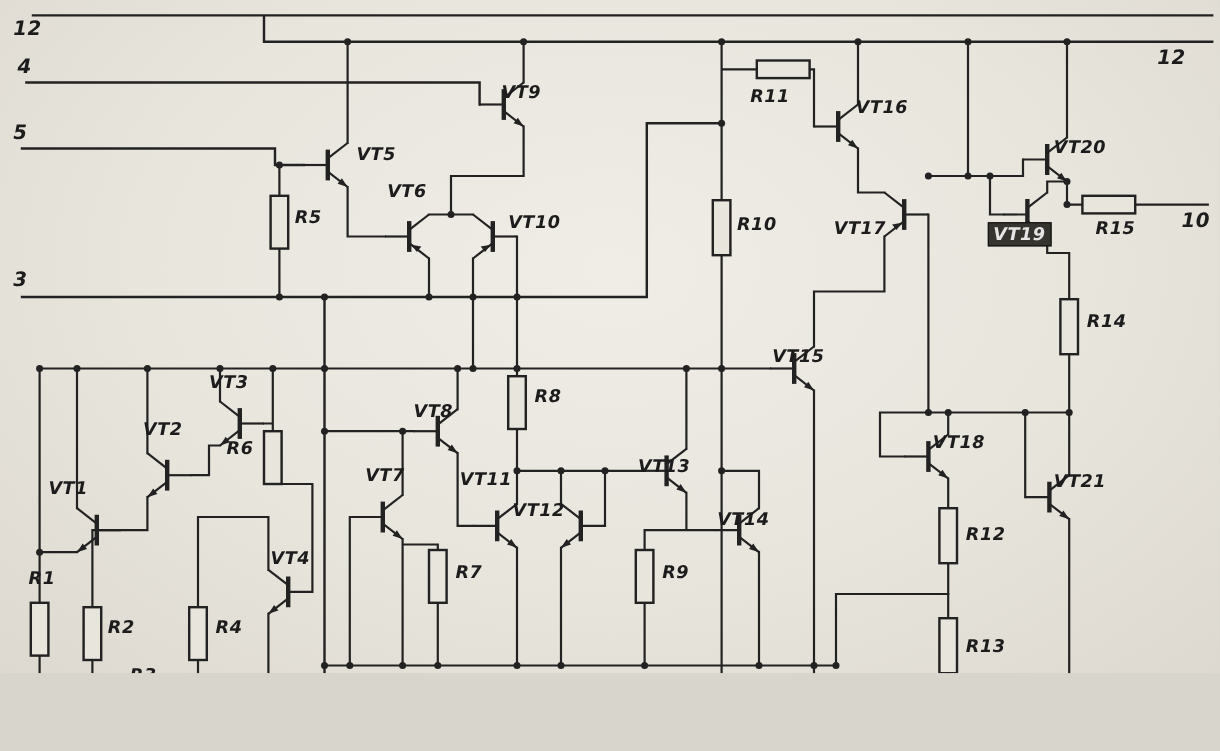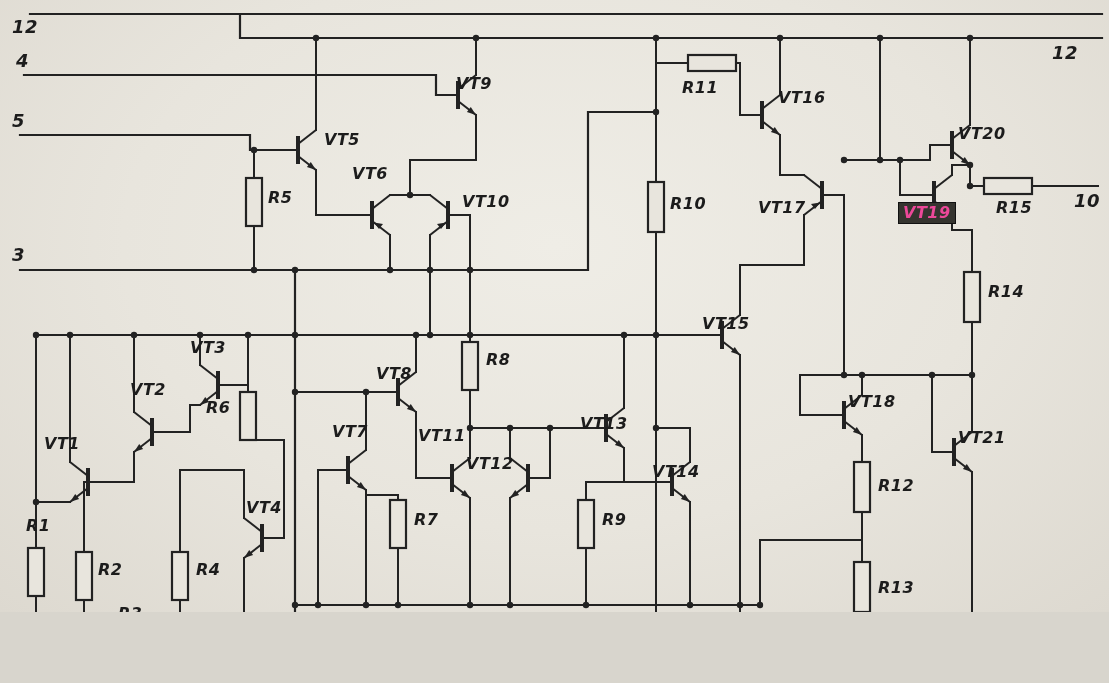--- a/index.html
+++ b/index.html
@@ -18,21 +18,21 @@
     font-weight:bold;
     font-size:16px;
     line-height:1;
     color:#1c1c1c;
     white-space:nowrap;
     letter-spacing:0.5px;
   }
   .pin{font-size:18px;}
   .boxed{
     background:#35342f;
-    color:#ec4899;
+    color:#e5e5e5;
     padding:2px 4px;
     border:1px solid #111;
   }
 </style>
 </head>
 <body>
 
 <div class="stage">
 
   <svg width="1109" height="683" viewBox="0 0 1109 683">

